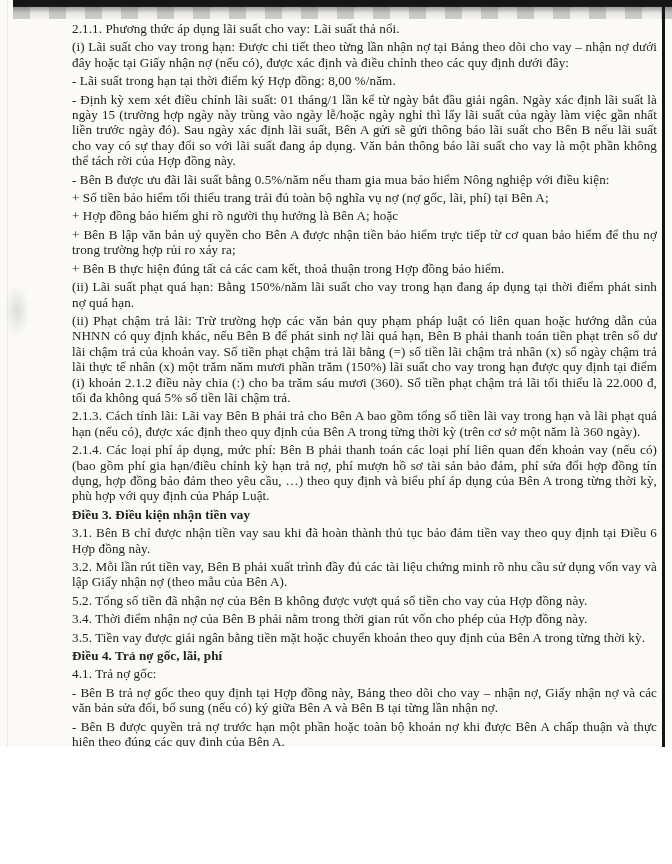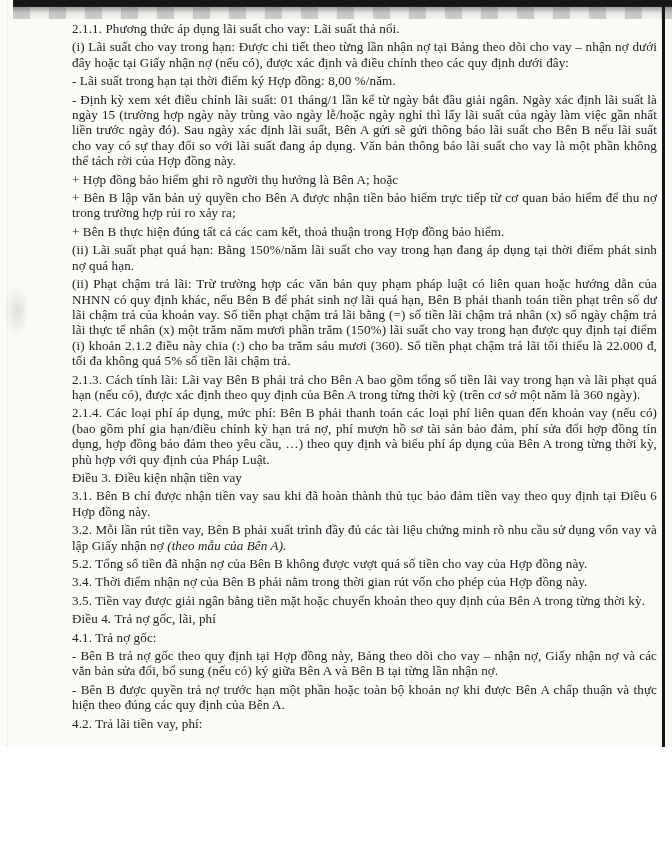--- a/index.html
+++ b/index.html
@@ -12,23 +12,23 @@
   }
   
   .doc-body{
     position:absolute;left:72px;top:21px;width:585px;
     font-size:13.1px;line-height:15.4px;
     color:var(--text-color,#1f1f1f);
     text-align:justify;
     letter-spacing:.1px;
   }
   .doc-body p{margin:0 0 3px 0;}
-  .doc-body p.h{font-weight:normal;}
+  .doc-body p.h{font-weight:bold;}
   .doc-body span.b{font-weight:normal;}
-  .doc-body span.i{font-style:italic;}
+  .doc-body span.i{}
   
   .top-edge{
     position:absolute;top:0;left:13px;right:0;height:7px;
     background:var(--edge-color,#181818);
   }
   .top-fade{
     position:absolute;top:6px;left:13px;right:0;height:13px;
     background:
       linear-gradient(to bottom, rgba(40,40,40,.55), rgba(120,120,120,.12) 55%, rgba(255,255,255,0)),
       repeating-linear-gradient(to right, rgba(40,40,40,.25) 0 17px, rgba(40,40,40,.04) 17px 36px);
@@ -69,20 +69,22 @@
   <div class="right-edge"></div>
   <div class="left-edge"></div>
   <div class="smudge"></div>
   <div class="speck" style="left:466px;top:842px;"></div>
 
   <div class="doc-body" id="doc-body">
       <p><span>2.1.1. Phương thức áp dụng lãi suất cho vay: Lãi suất thả nổi.</span></p>
       <p><span>(i) Lãi suất cho vay trong hạn: Được chi tiết theo từng lần nhận nợ tại Bảng theo dõi cho vay – nhận nợ dưới đây hoặc tại Giấy nhận nợ (nếu có), được xác định và điều chỉnh theo các quy định dưới đây:</span></p>
       <p><span>- Lãi suất trong hạn tại thời điểm ký Hợp đồng: </span><span class="b">8,00 %/năm.</span></p>
       <p><span>- Định kỳ xem xét điều chỉnh lãi suất: 01 tháng/1 lần kể từ ngày bắt đầu giải ngân. Ngày xác định lãi suất là ngày 15 (trường hợp ngày này trùng vào ngày lễ/hoặc ngày nghỉ thì lấy lãi suất của ngày làm việc gần nhất liền trước ngày đó). Sau ngày xác định lãi suất, Bên A gửi sẽ gửi thông báo lãi suất cho Bên B nếu lãi suất cho vay có sự thay đổi so với lãi suất đang áp dụng. Văn bản thông báo lãi suất cho vay là một phần không thể tách rời của Hợp đồng này.</span></p>
+      <p><span>- Bên B được ưu đãi lãi suất bằng 0.5%/năm nếu tham gia mua bảo hiểm Nông nghiệp với điều kiện:</span></p>
+      <p><span>+ Số tiền bảo hiểm tối thiểu trang trải đủ toàn bộ nghĩa vụ nợ (nợ gốc, lãi, phí) tại Bên A;</span></p>
       <p><span>+ Hợp đồng bảo hiểm ghi rõ người thụ hưởng là Bên A; hoặc</span></p>
       <p><span>+ Bên B lập văn bản uỷ quyền cho Bên A được nhận tiền bảo hiểm trực tiếp từ cơ quan bảo hiểm để thu nợ trong trường hợp rủi ro xảy ra;</span></p>
       <p><span>+ Bên B thực hiện đúng tất cả các cam kết, thoả thuận trong Hợp đồng bảo hiểm.</span></p>
       <p><span>(ii) Lãi suất phạt quá hạn: Bằng 150%/năm lãi suất cho vay trong hạn đang áp dụng tại thời điểm phát sinh nợ quá hạn.</span></p>
       <p><span>(ii) Phạt chậm trả lãi: Trừ trường hợp các văn bản quy phạm pháp luật có liên quan hoặc hướng dẫn của NHNN có quy định khác, nếu Bên B để phát sinh nợ lãi quá hạn, Bên B phải thanh toán tiền phạt trên số dư lãi chậm trả của khoản vay. Số tiền phạt chậm trả lãi bằng (=) số tiền lãi chậm trả nhân (x) số ngày chậm trả lãi thực tế nhân (x) một trăm năm mươi phần trăm (150%) lãi suất cho vay trong hạn được quy định tại điểm (i) khoản 2.1.2 điều này chia (:) cho ba trăm sáu mươi (360). Số tiền phạt chậm trả lãi tối thiểu là 22.000 đ, tối đa không quá 5% số tiền lãi chậm trả.</span></p>
       <p><span>2.1.3. Cách tính lãi: Lãi vay Bên B phải trả cho Bên A bao gồm tổng số tiền lãi vay trong hạn và lãi phạt quá hạn (nếu có), được xác định theo quy định của Bên A trong từng thời kỳ (trên cơ sở một năm là 360 ngày).</span></p>
       <p><span>2.1.4. Các loại phí áp dụng, mức phí: Bên B phải thanh toán các loại phí liên quan đến khoản vay (nếu có) (bao gồm phí gia hạn/điều chỉnh kỳ hạn trả nợ, phí mượn hồ sơ tài sản bảo đảm, phí sửa đổi hợp đồng tín dụng, hợp đồng bảo đảm theo yêu cầu, …) theo quy định và biểu phí áp dụng của Bên A trong từng thời kỳ, phù hợp với quy định của Pháp Luật.</span></p>
       <p class="h"><span>Điều 3. Điều kiện nhận tiền vay</span></p>
       <p><span>3.1. Bên B chỉ được nhận tiền vay sau khi đã hoàn thành thủ tục bảo đảm tiền vay theo quy định tại Điều 6 Hợp đồng này.</span></p>
       <p><span>3.2. Mỗi lần rút tiền vay, Bên B phải xuất trình đầy đủ các tài liệu chứng minh rõ nhu cầu sử dụng vốn vay và lập Giấy nhận nợ </span><span class="i">(theo mẫu của Bên A).</span></p>

